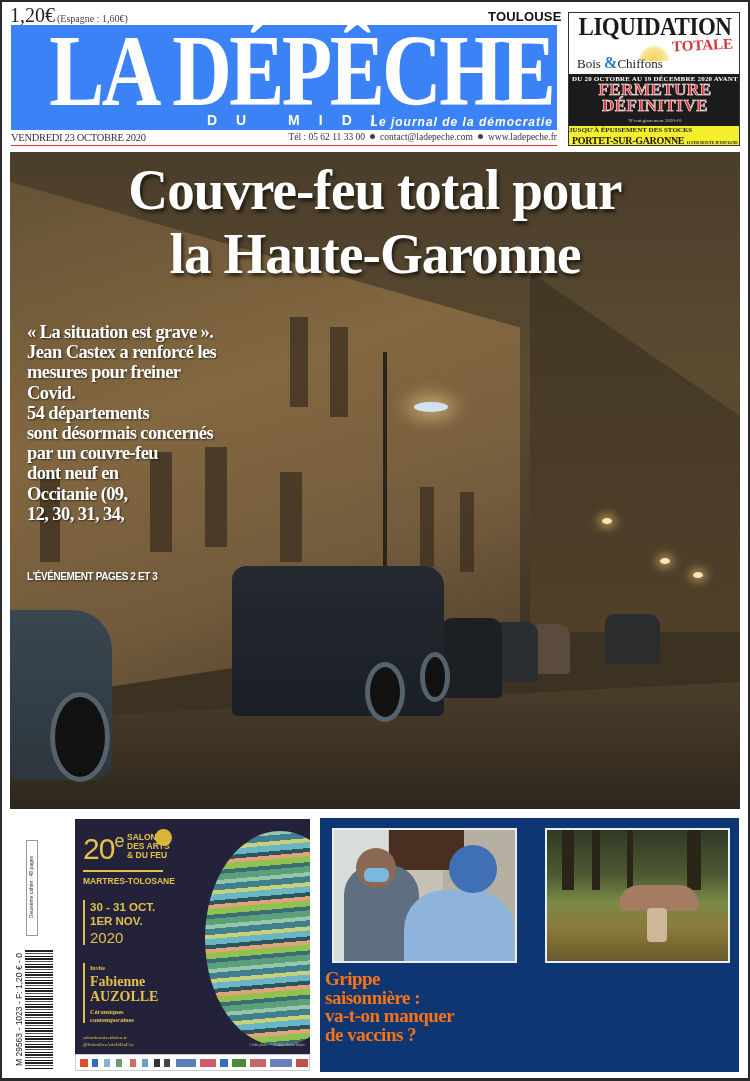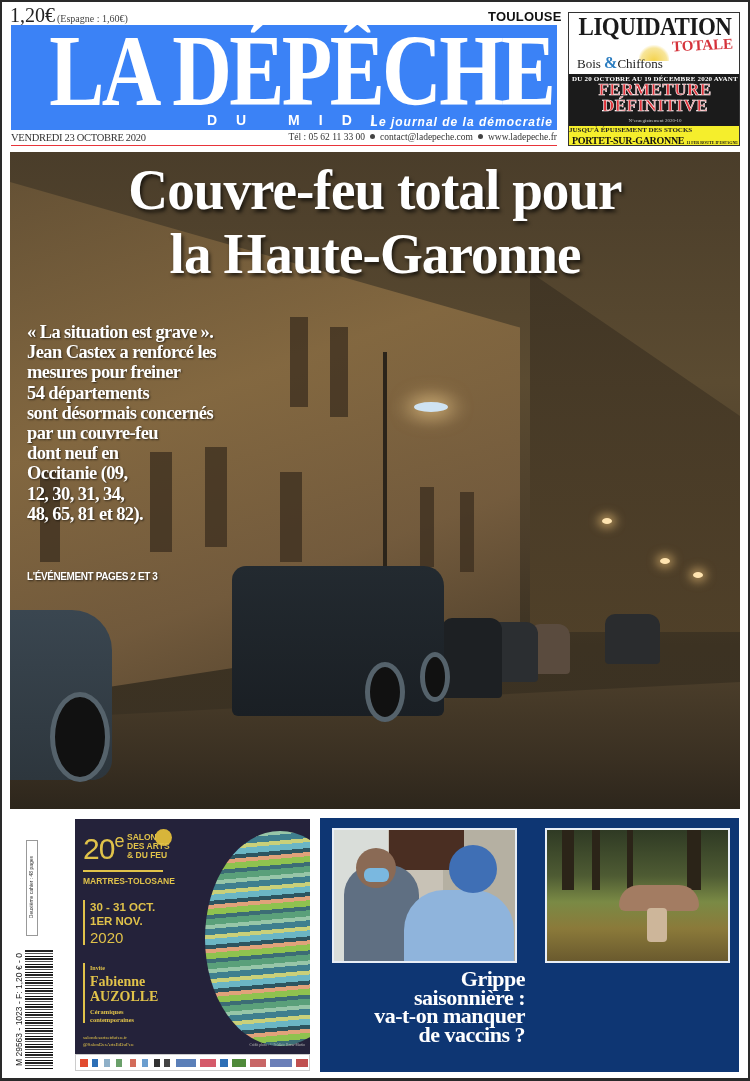--- a/index.html
+++ b/index.html
@@ -101,21 +101,21 @@
   .teaser-img.vax .man { position: absolute; left: 10px; top: 35px; width: 75px; height: 100px; background: #5f6f82; border-radius: 30px 30px 0 0; }
   .teaser-img.vax .head { position: absolute; left: 22px; top: 18px; width: 40px; height: 40px; border-radius: 50%; background: #8a6a55; }
   .teaser-img.vax .mask { position: absolute; left: 30px; top: 38px; width: 25px; height: 14px; border-radius: 6px; background: #7ab8e0; }
   .teaser-img.vax .nurse { position: absolute; left: 70px; top: 60px; width: 110px; height: 80px; background: #8fb4dc; border-radius: 40px 40px 0 0; }
   .teaser-img.vax .cap { position: absolute; left: 115px; top: 15px; width: 48px; height: 48px; border-radius: 50%; background: #3f6fb5; }
   .teaser-img.mush { left: 225px; top: 10px; width: 185px; height: 135px;
     background: linear-gradient(180deg, #2f3a24 0%, #4e5b33 35%, #7a8a45 55%, #8b7a3a 75%, #6a5a2e 100%); }
   .teaser-img.mush .tree { position: absolute; top: 0; width: 12px; height: 60px; background: #2b2418; }
   .teaser-img.mush .capm { position: absolute; left: 72px; top: 55px; width: 80px; height: 26px; border-radius: 40px 40px 12px 12px; background: #a37c62; }
   .teaser-img.mush .stem { position: absolute; left: 100px; top: 78px; width: 20px; height: 34px; background: #cdb69a; border-radius: 4px; }
-  .teaser-title { position: absolute; width: 200px; text-align: right; color: #ffffff; font-family: "Liberation Serif", serif; font-weight: bold; font-size: 22px; line-height: 18.5px; letter-spacing: -0.5px; }
+  .teaser-title { position: absolute; width: 200px; text-align: left; color: #f97316; font-family: "Liberation Serif", serif; font-weight: bold; font-size: 19px; line-height: 18.5px; letter-spacing: -0.5px; }
   .teaser-title .line { display: block; white-space: nowrap; }
   .teaser-title.t1 { left: 5px; top: 152px; }
   .teaser-title.t2 { left: 218px; top: 152px; }
   .teaser-page { position: absolute; width: 200px; text-align: center; color: #fff; font-family: "Liberation Sans", sans-serif; font-weight: bold; font-size: 12.5px; letter-spacing: -0.5px; margin-top: 48px; }
   .teaser-page.p1 { left: 5px; top: 229px; }
   .teaser-page.p2 { left: 218px; top: 229px; }
 
   .footer-rule { position: absolute; left: 0; top: 1078px; width: 750px; height: 3px; background: #2a2a2a; }
 </style>
 </head>
@@ -186,27 +186,27 @@
   <div class="wheel" style="left:40px;top:540px;width:60px;height:90px;"></div>
 
   <div class="headline">
     <div>Couvre-feu total pour</div>
     <div>la Haute-Garonne</div>
   </div>
   <div class="lede">
     <span class="line">« La situation est grave ».</span>
     <span class="line">Jean Castex a renforcé les</span>
     <span class="line">mesures pour freiner</span>
+    <span class="line">Covid.</span>
     <span class="line">54 départements</span>
     <span class="line">sont désormais concernés</span>
     <span class="line">par un couvre-feu</span>
     <span class="line">dont neuf en</span>
     <span class="line">Occitanie (09,</span>
     <span class="line">12, 30, 31, 34,</span>
-    <span class="line">48, 65, 81 et 82).</span>
   </div>
   <div class="lede-ref">L'ÉVÉNEMENT PAGES 2 ET 3</div>
 </div>
 
 <div class="spine-box"></div>
 <div class="spine-text">Deuxième cahier : 48 pages</div>
 <div class="barcode"></div>
 <div class="barcode-num">M 29563 - 1023 - F: 1,20 € - 0</div>
 
 <div class="salon">

